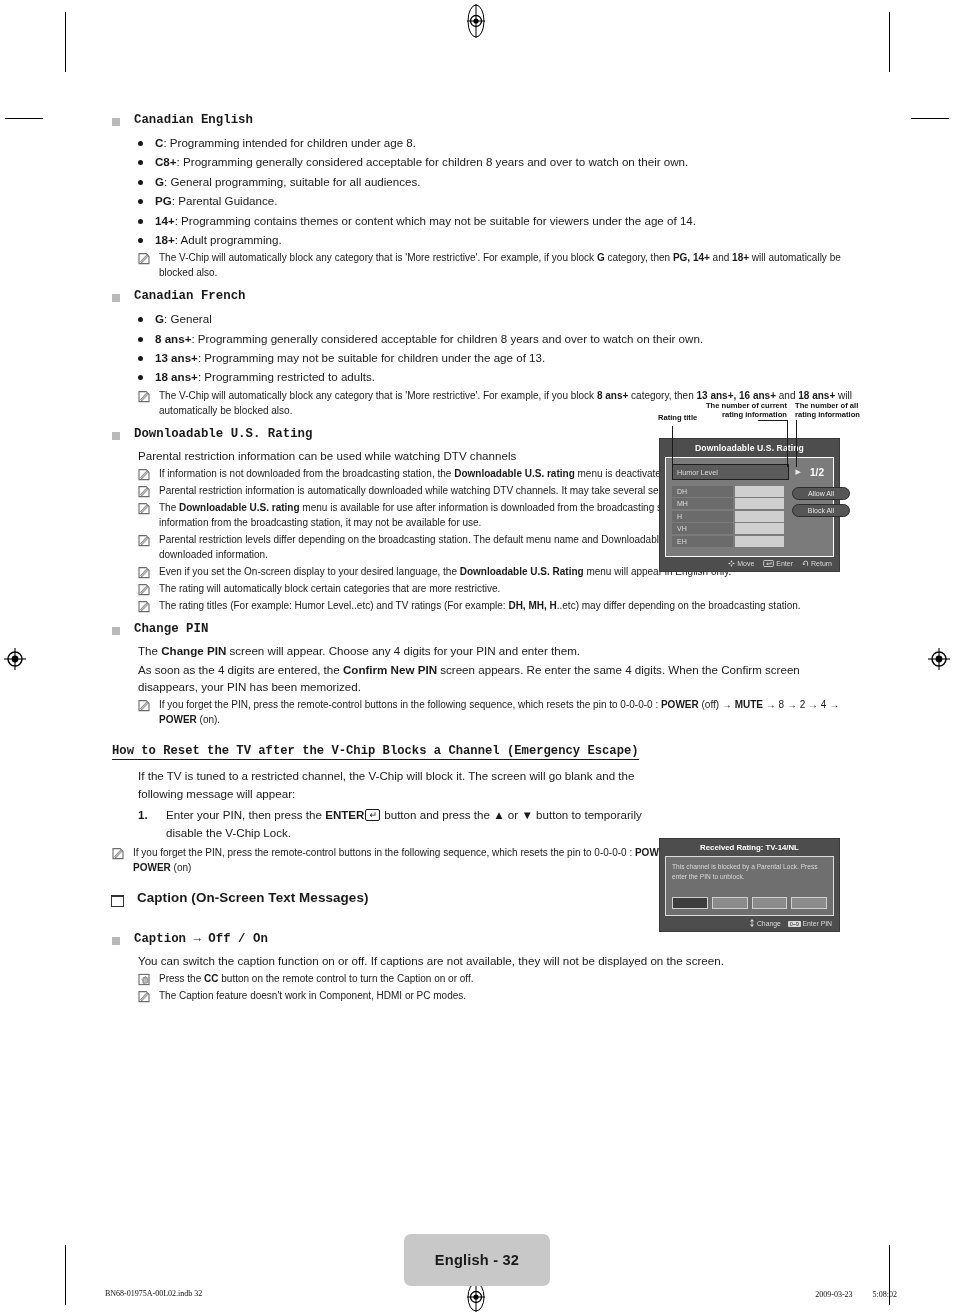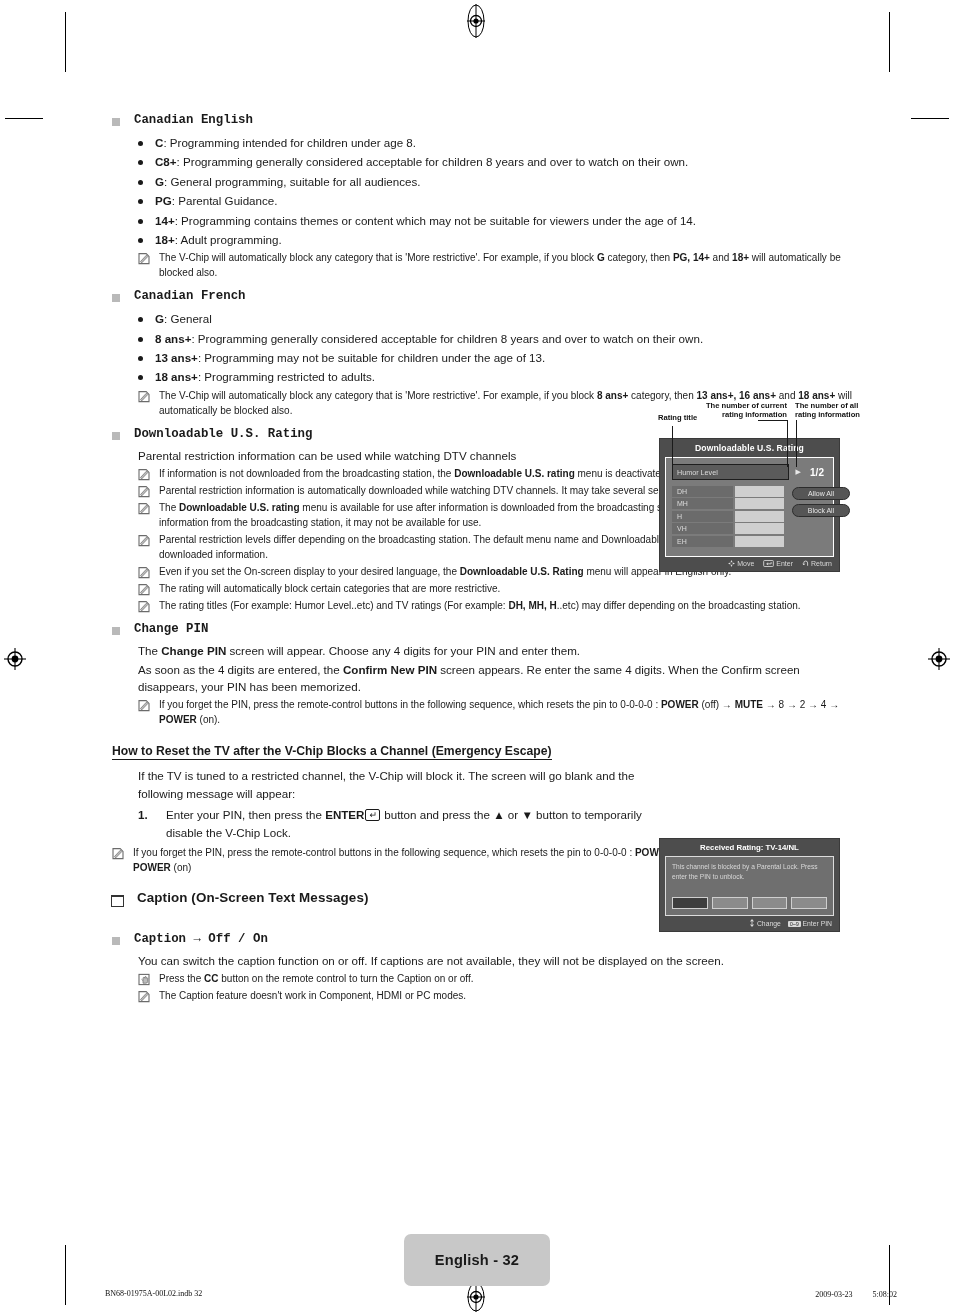--- a/index.html
+++ b/index.html
@@ -45,21 +45,21 @@
   
   .para{font-size:11.6px;line-height:1.5;margin-left:26px;margin-top:1px;}
 
   
   .num{display:flex;margin-left:26px;margin-top:4px;}
   .num-n{flex:0 0 28px;font-size:11.6px;font-weight:bold;line-height:1.5;}
   .num-t{font-size:11.6px;line-height:1.5;}
 
   
   .uhead{font-size:12.2px;font-weight:bold;border-bottom:1.4px solid #1a1a1a;
-         display:inline-block;padding-bottom:1px;margin-top:17px;}
+         display:inline-block;padding-bottom:1px;margin-top:17px;font-family:Liberation Mono, monospace;}
 
   b,strong{font-weight:bold;}
   .kbd-enter{display:inline-block;border:1.2px solid #1a1a1a;border-radius:2px;
     padding:0 2px 0 3px;font-size:9px;line-height:10px;position:relative;top:-1px;margin:0 1px;}
 
   
   .tvwrap{position:absolute;}
 
   .tv1{left:659px;top:438px;width:181px;}
   .tv-shot{background:#4d4d4d;border:1px solid #3a3a3a;}

